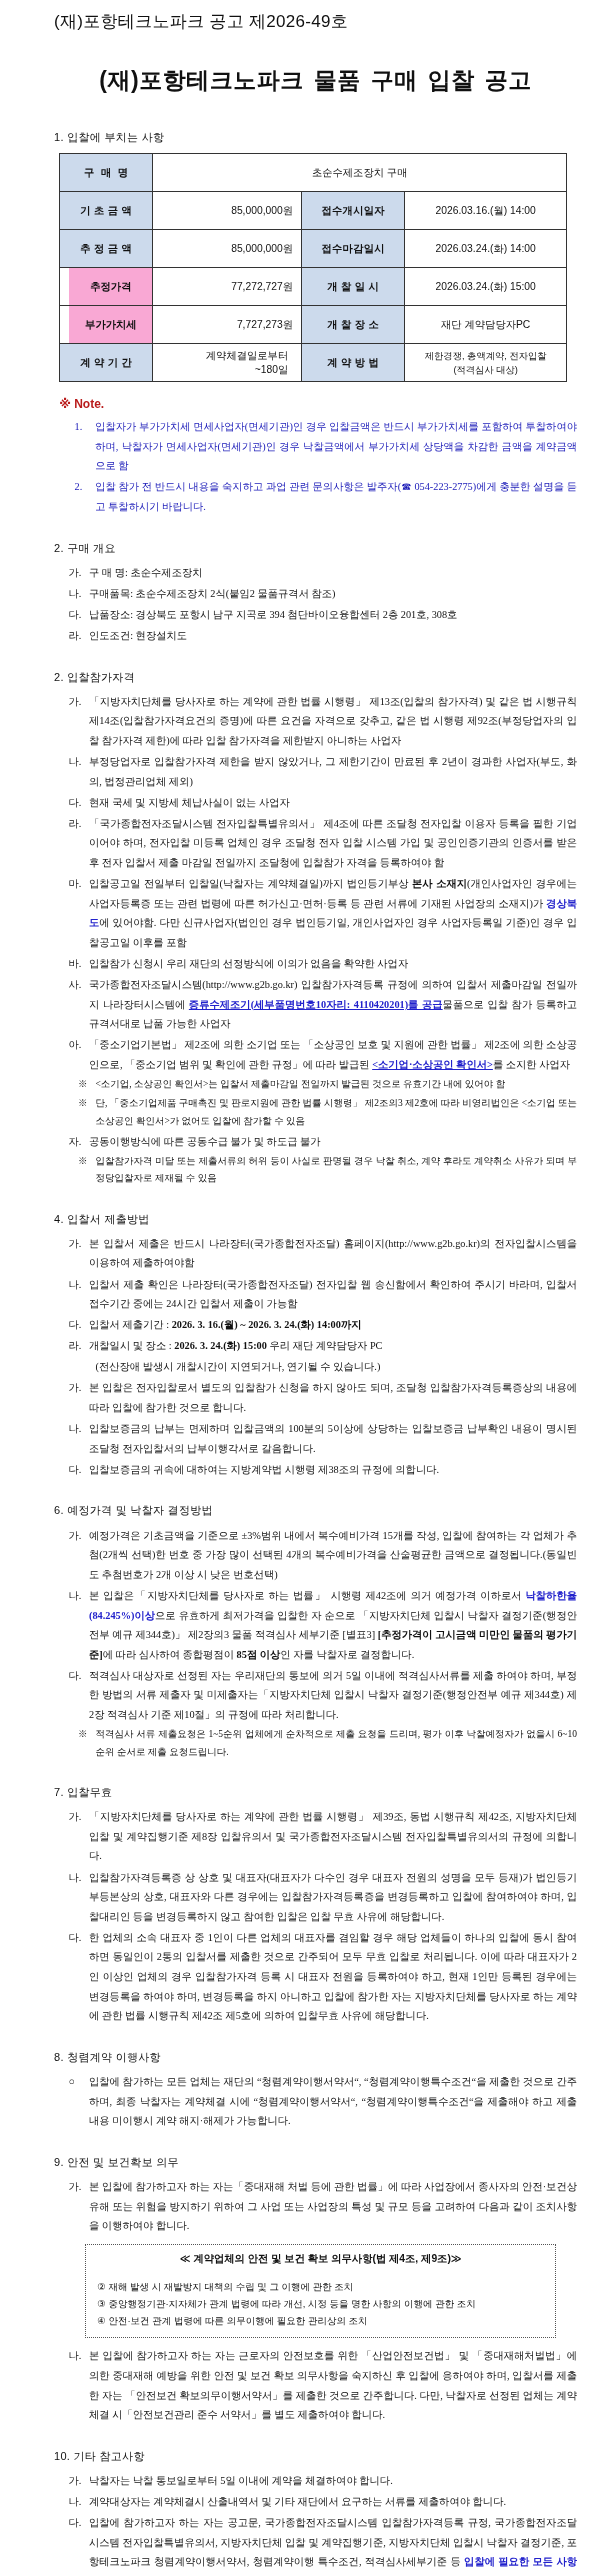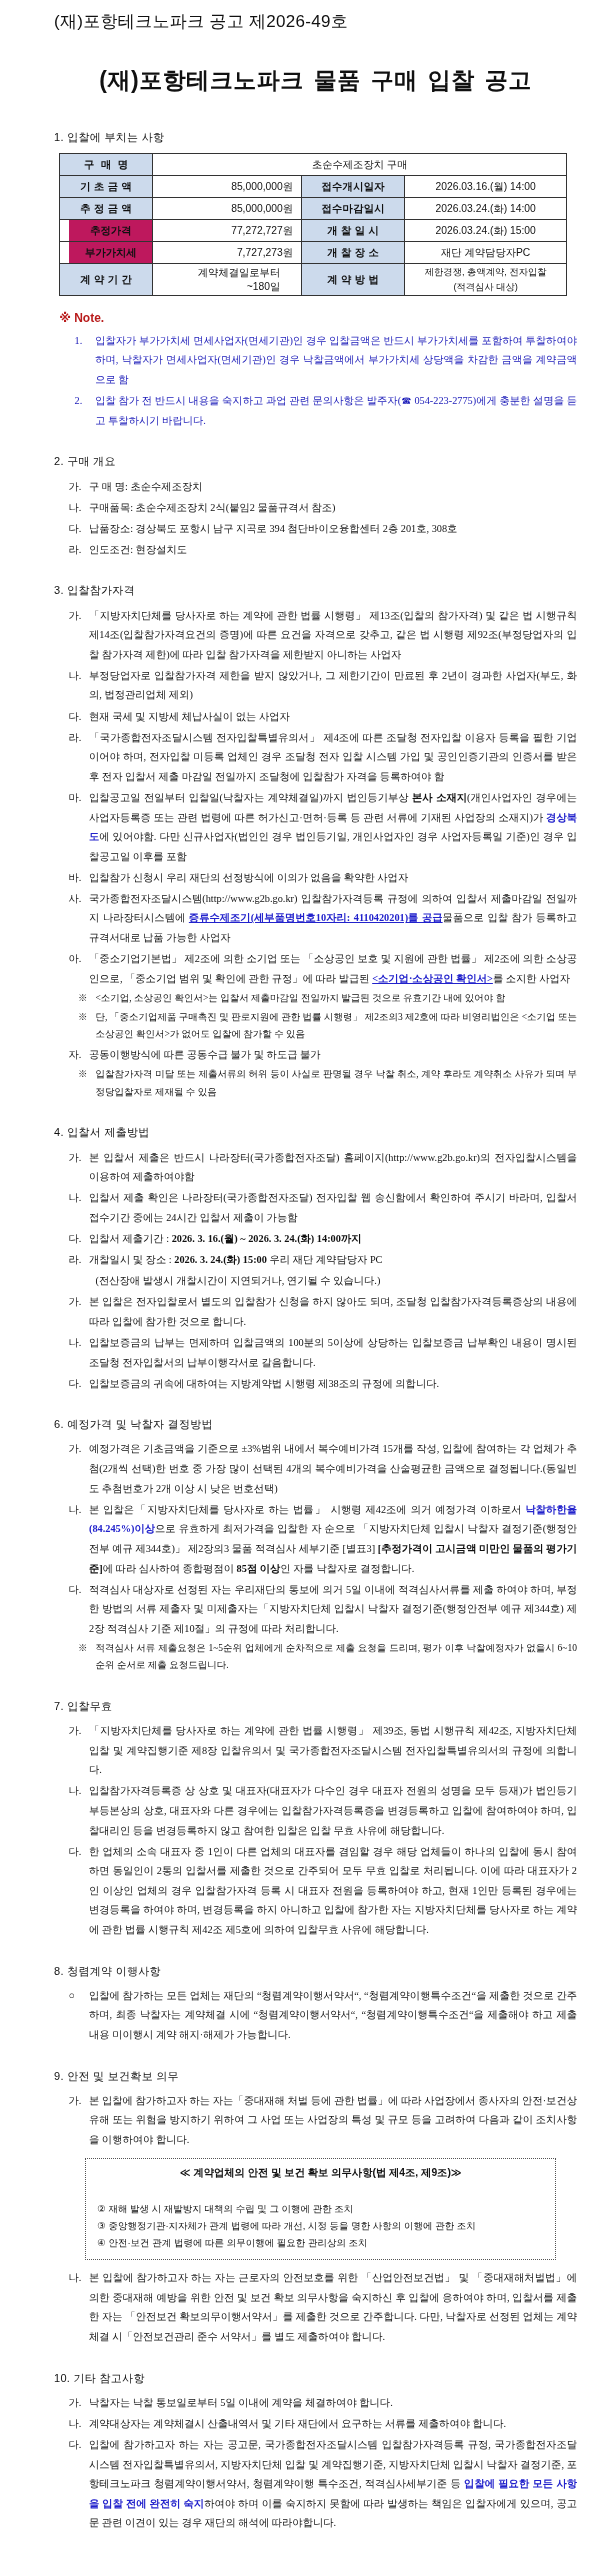--- a/index.html
+++ b/index.html
@@ -23,30 +23,30 @@
     font-family:"Liberation Sans","DejaVu Sans",sans-serif;
     font-size:11px;font-weight:400;margin:24px 0 7.2px 0;letter-spacing:0.3px;
   }
   .sec-heading.first{margin-top:5.2px;}
   
   table.bid{
     border-collapse:collapse;margin:8.2px 0 13.4px 5.2px;width:507px;
     font-family:"Liberation Sans","DejaVu Sans",sans-serif;font-size:10.3px;
     table-layout:fixed;
   }
-  table.bid td{border:0.5px solid #333;height:22px;vertical-align:middle;box-sizing:border-box;white-space:pre-line;}
+  table.bid td{border:0.5px solid #333;height:38px;vertical-align:middle;box-sizing:border-box;white-space:pre-line;}
   table.bid{border:1px solid #222;}
   td.lbl{background:#ccdaec;text-align:center;font-weight:700;letter-spacing:0.3px;}
   td.val-amount{text-align:right;padding-right:8.2px;}
   td.val-center{text-align:center;}
-  td.val-right{text-align:right;padding-right:21px;}
+  td.val-right{text-align:right;padding-right:13px;}
   td.tall{height:40px;}
   td.lbl-indent{position:relative;background:#fff;padding:0;}
   td.lbl-indent .inner{
-    position:absolute;left:9.3px;top:0;right:0;bottom:0;background:#be185d;
+    position:absolute;left:9.3px;top:0;right:0;bottom:0;background:#f9a8d4;
     display:flex;align-items:center;justify-content:center;font-weight:700;
   }
   
   .note-heading{
     font-family:"Liberation Sans","DejaVu Sans",sans-serif;
     font-size:12px;font-weight:700;color:#b91c1c;margin:14.4px 0 6.2px 5.2px;
   }
   .note .item{color:#1a1ab8;padding-left:20.6px;}
   .note .itext{color:#1a1ab8;}
   .section{margin:0;}
@@ -61,21 +61,21 @@
   
   .b{font-weight:700;}
   .bu{font-weight:700;}
   .bb{font-weight:700;color:#2222cc;}
   .bbu{font-weight:700;color:#2222cc;text-decoration:underline;}
   
   .obx{
     border:1px dotted #555;margin:8.2px 20.6px 8.2px 31px;padding:7.2px 11.3px 8.2px 11.3px;
     font-family:"Liberation Sans","DejaVu Sans",sans-serif;
   }
-  .obx-title{text-align:center;font-weight:700;font-size:10.3px;margin-bottom:20px;}
+  .obx-title{text-align:center;font-weight:700;font-size:10.3px;margin-bottom:12px;}
   .obx-line{font-size:9.5px;line-height:17px;}
 </style>
 </head>
 <body>
 
 <div class="page">
 
   <div class="notice-no">(재)포항테크노파크 공고 제2026-49호</div>
 
   <div class="doc-title">(재)포항테크노파크 물품 구매 입찰 공고</div>
@@ -154,21 +154,21 @@
         <div class="item lvl0">
           <span class="prefix">다.</span>
           <span class="itext"><span>납품장소: 경상북도 포항시 남구 지곡로 394 첨단바이오융합센터 2층 201호, 308호</span></span>
         </div>
         <div class="item lvl0">
           <span class="prefix">라.</span>
           <span class="itext"><span>인도조건: 현장설치도</span></span>
         </div>
       </div>
       <div class="section">
-        <div class="sec-heading">3. 입찰참가자격</div>
+        <div class="sec-heading">2. 입찰참가자격</div>
         <div class="item lvl0">
           <span class="prefix">가.</span>
           <span class="itext"><span>「지방자치단체를 당사자로 하는 계약에 관한 법률 시행령」 제13조(입찰의 참가자격) 및 같은 법 시행규칙 제14조(입찰참가자격요건의 증명)에 따른 요건을 자격으로 갖추고, 같은 법 시행령 제92조(부정당업자의 입찰 참가자격 제한)에 따라 입찰 참가자격을 제한받지 아니하는 사업자</span></span>
         </div>
         <div class="item lvl0">
           <span class="prefix">나.</span>
           <span class="itext"><span>부정당업자로 입찰참가자격 제한을 받지 않았거나, 그 제한기간이 만료된 후 2년이 경과한 사업자(부도, 화의, 법정관리업체 제외)</span></span>
         </div>
         <div class="item lvl0">
           <span class="prefix">다.</span>

